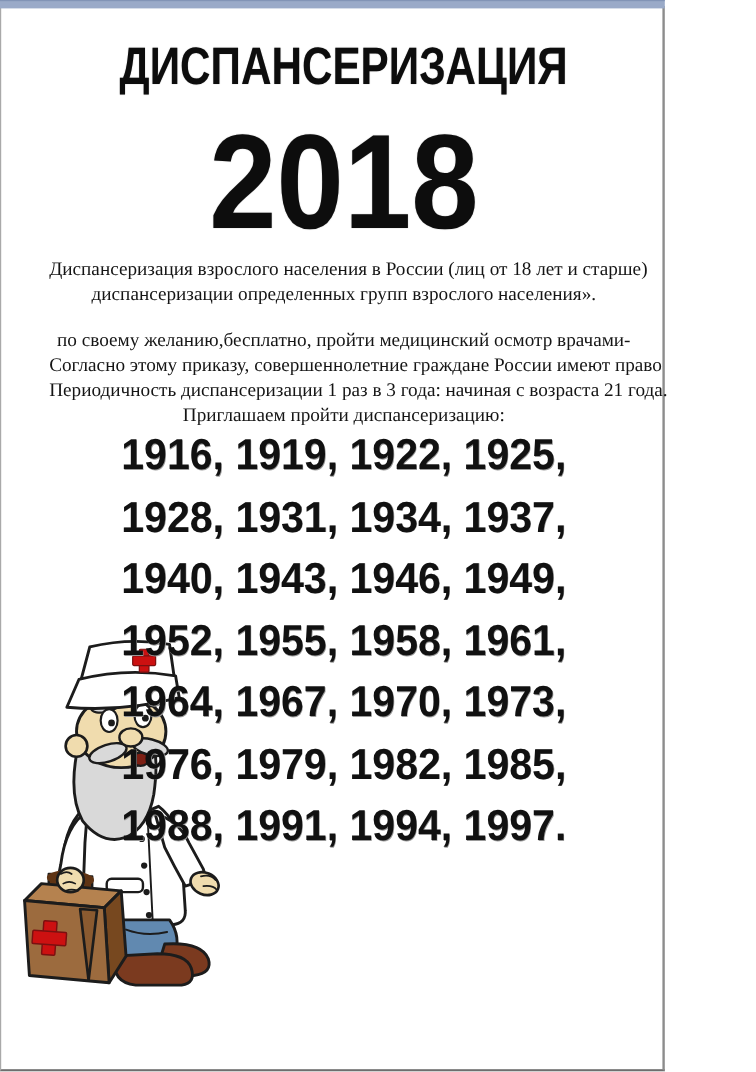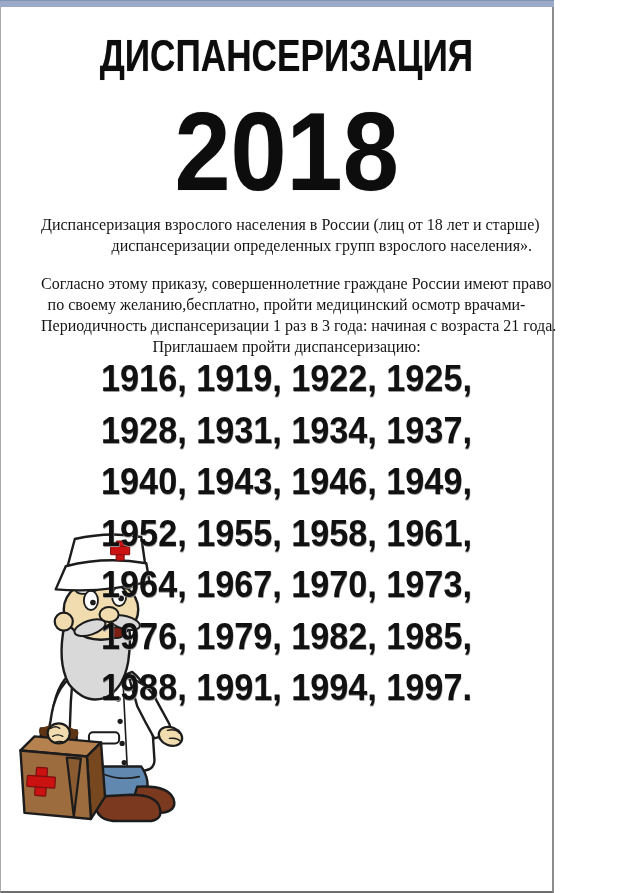--- a/index.html
+++ b/index.html
@@ -65,21 +65,21 @@
     transform: scaleX(0.9);
     transform-origin: center;
     text-shadow: 0 0 1px #9a9a9a;
   }
   .para {
     font-family: "Liberation Serif", serif;
     font-size: 16px;
     line-height: 21px;
     color: #151515;
   }
-  .para-1 { margin-top: 12px; text-align: right; }
+  .para-1 { margin-top: 12px; }
   .para-2 { margin-top: 17px; }
   .para .line { display: block; white-space: nowrap; }
   .years-block {
     margin-top: -4px;
     font-family: "Liberation Sans", sans-serif;
     font-weight: bold;
     font-size: 36px;
     line-height: 51.5px;
     transform: scaleX(0.95);
     transform-origin: center;
@@ -114,22 +114,22 @@
       <div class="year-heading">
         <span>2018</span>
       </div>
 
       <div class="para para-1">
         <span class="line">Диспансеризация взрослого населения в России (лиц от 18 лет и старше)</span>
         <span class="line">диспансеризации определенных групп взрослого населения».</span>
       </div>
 
       <div class="para para-2">
+        <span class="line">по своему желанию,бесплатно, пройти медицинский осмотр врачами-</span>
         <span class="line">Согласно этому приказу, совершеннолетние граждане России имеют право</span>
-        <span class="line">по своему желанию,бесплатно, пройти медицинский осмотр врачами-</span>
         <span class="line">Периодичность диспансеризации 1 раз в 3 года: начиная с возраста 21 года.</span>
         <span class="line">Приглашаем пройти диспансеризацию:</span>
       </div>
 
       <div class="years-block">
         <span class="years-line">1916, 1919, 1922, 1925,</span>
         <span class="years-line">1928, 1931, 1934, 1937,</span>
         <span class="years-line">1940, 1943, 1946, 1949,</span>
         <span class="years-line">1952, 1955, 1958, 1961,</span>
         <span class="years-line">1964, 1967, 1970, 1973,</span>

